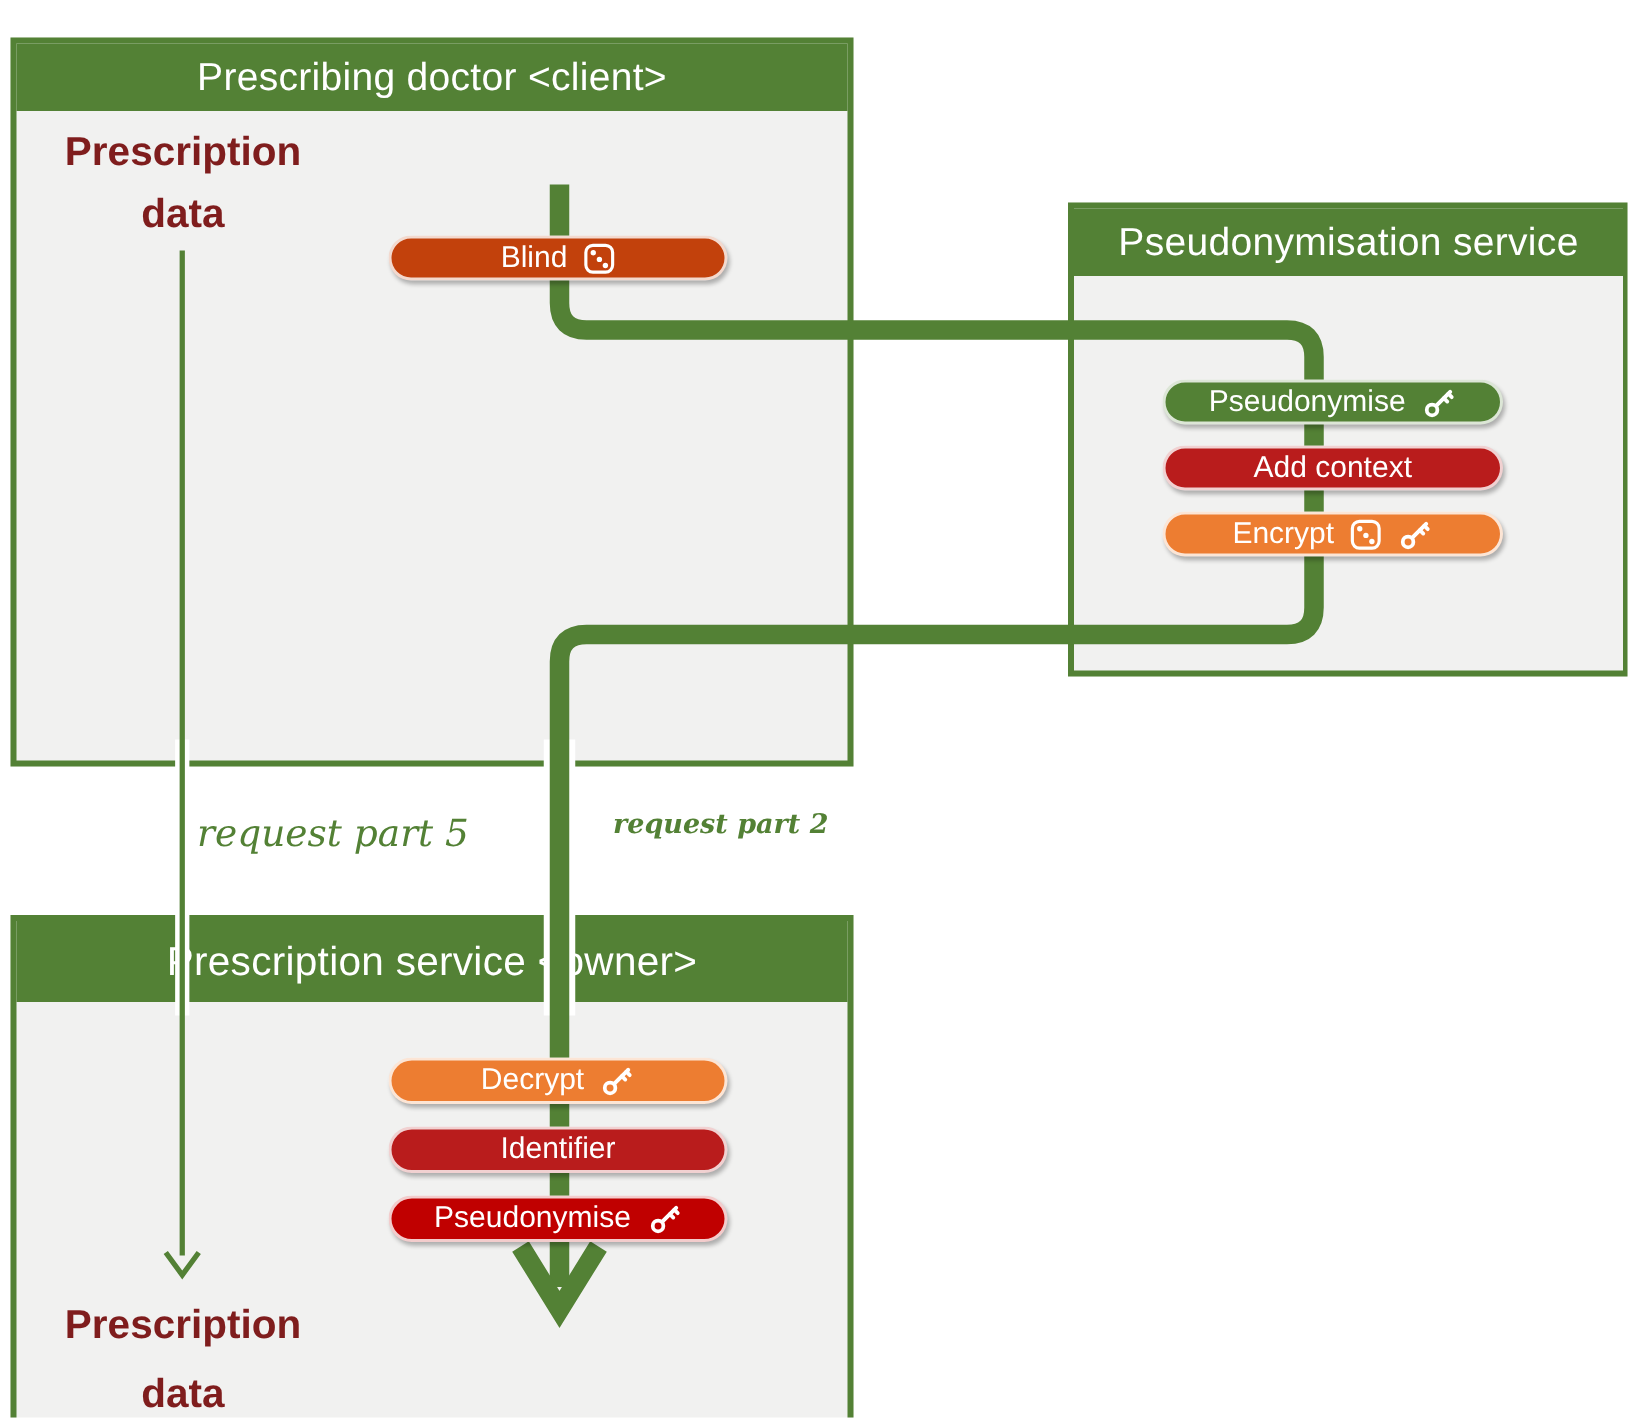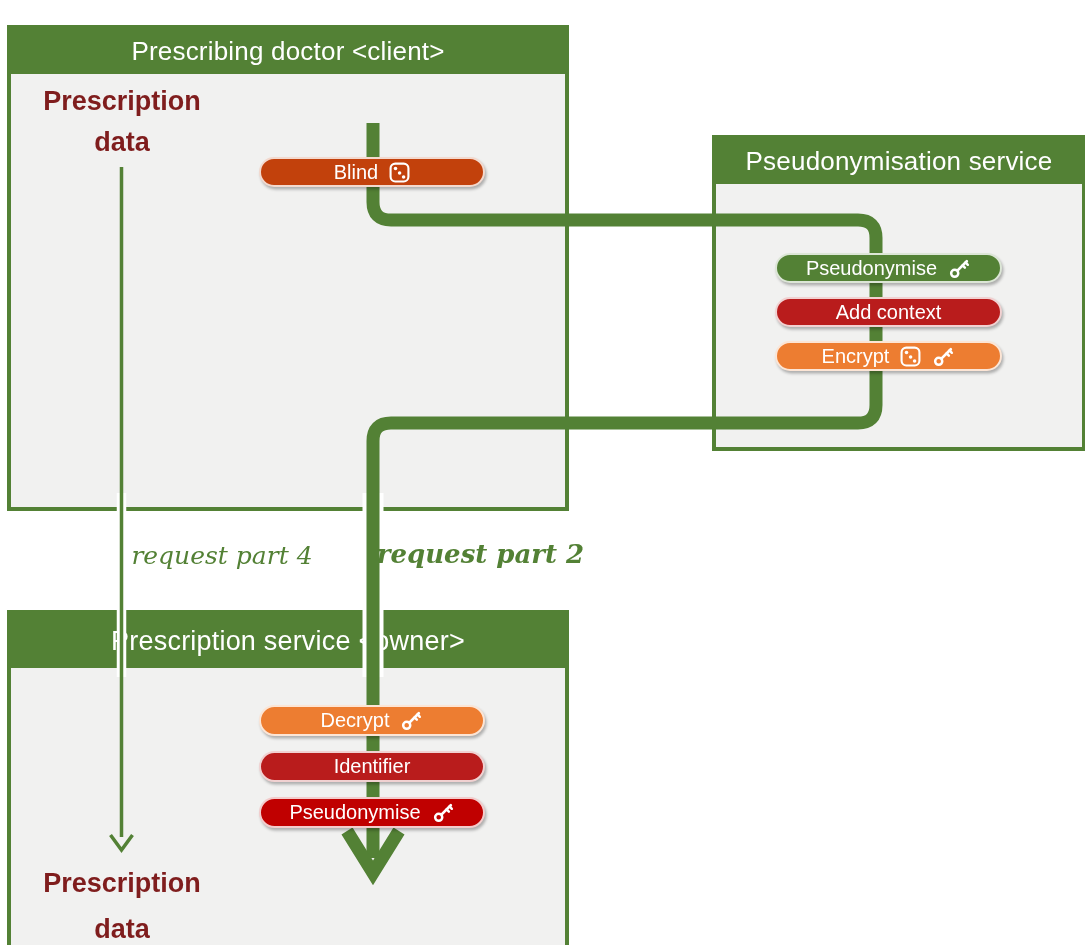--- a/index.html
+++ b/index.html
@@ -25,21 +25,21 @@
        font-size:27px;text-align:center;}
   .lbl .ln{line-height:41px;}
   #lbl-presc-top{left:18px;top:64px;width:208px;}
   #lbl-identifier{left:272px;top:64px;width:200px;}
   #lbl-presc-bottom{left:18px;top:843px;width:208px;}
   #lbl-presc-bottom .ln{line-height:46px;}
   #lbl-pseudonym{left:262px;top:876px;width:220px;font-size:29px;}
   .req{position:absolute;z-index:3;color:#538135;text-align:center;
        font-family:"DejaVu Serif",serif;font-style:italic;font-size:25px;}
   #lbl-req1{left:112px;top:524px;width:220px;font-weight:normal;}
-  #lbl-req2{left:368px;top:522px;width:225px;font-weight:bold;font-size:26px;}
+  #lbl-req2{left:368px;top:522px;width:225px;font-weight:bold;font-size:18px;}
 
   .pill{position:absolute;z-index:3;border-radius:17px;color:#ffffff;
         font-size:20px;display:flex;align-items:center;justify-content:center;
         gap:11px;box-sizing:border-box;border:2px solid rgba(255,255,255,.8);
         box-shadow:1.5px 2.5px 3px rgba(0,0,0,.28);white-space:nowrap;}
   .pill.purple{background:#c2410c;}
   .pill.green{background:#538135;}
   .pill.blue{background:#b91c1c;}
   .pill.orange{background:#ed7d31;}
   .pill.red{background:#c00000;}
@@ -90,21 +90,21 @@
       <path d="M347 814 L 373 856 L 399 814" stroke="#538135" stroke-width="13" stroke-linejoin="miter"></path>
     </g>
   </svg>
 
   <div class="lbl" id="lbl-presc-top">
     <div class="ln">Prescription</div>
     <div class="ln">data</div>
   </div>
 
 
-  <div class="req" id="lbl-req1">request part 4</div>
+  <div class="req" id="lbl-req1">request part 5</div>
   <div class="req" id="lbl-req2">request part 2</div>
 
   <div class="lbl" id="lbl-presc-bottom">
     <div class="ln">Prescription</div>
     <div class="ln">data</div>
   </div>
 
 
   <div class="pill purple" id="pill-blind">
     <span>Blind</span>

